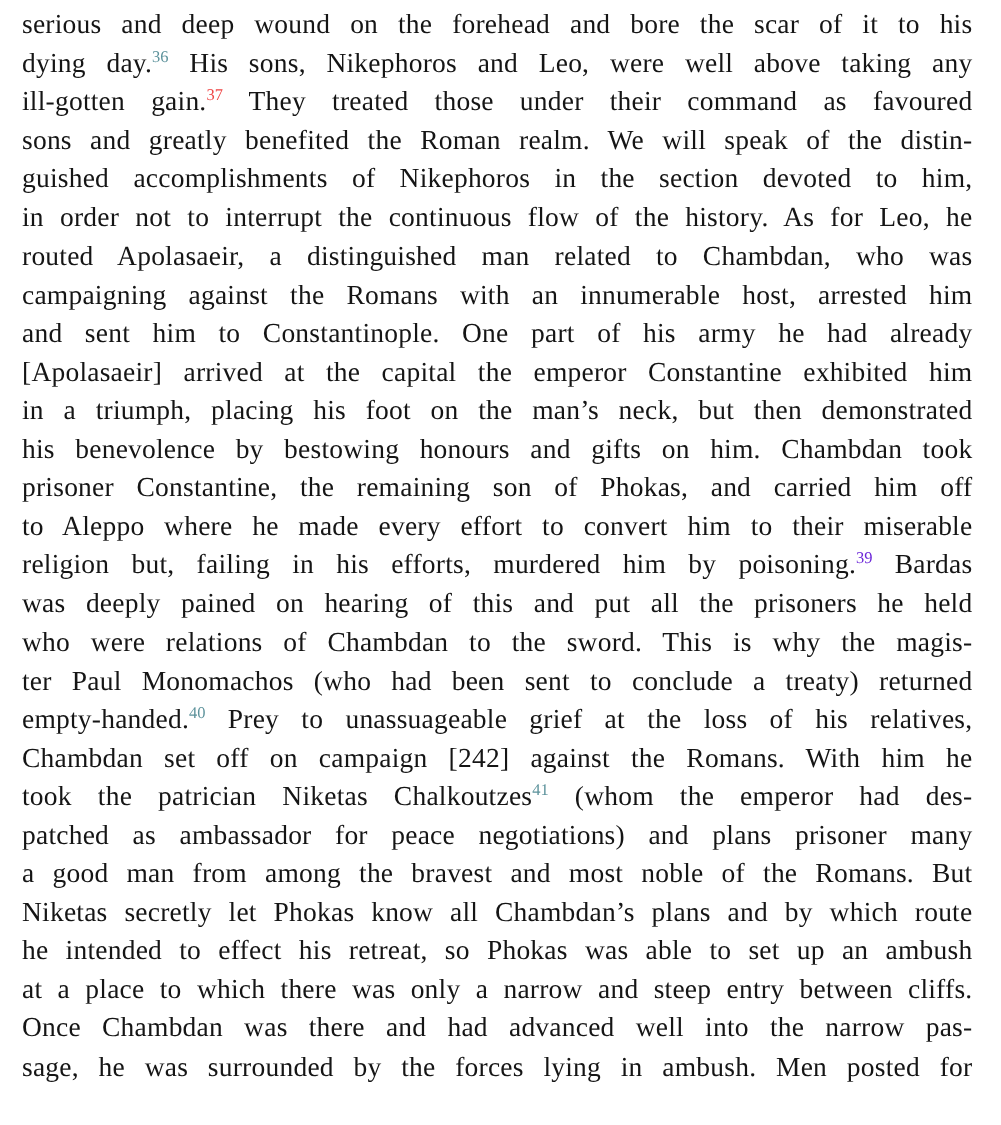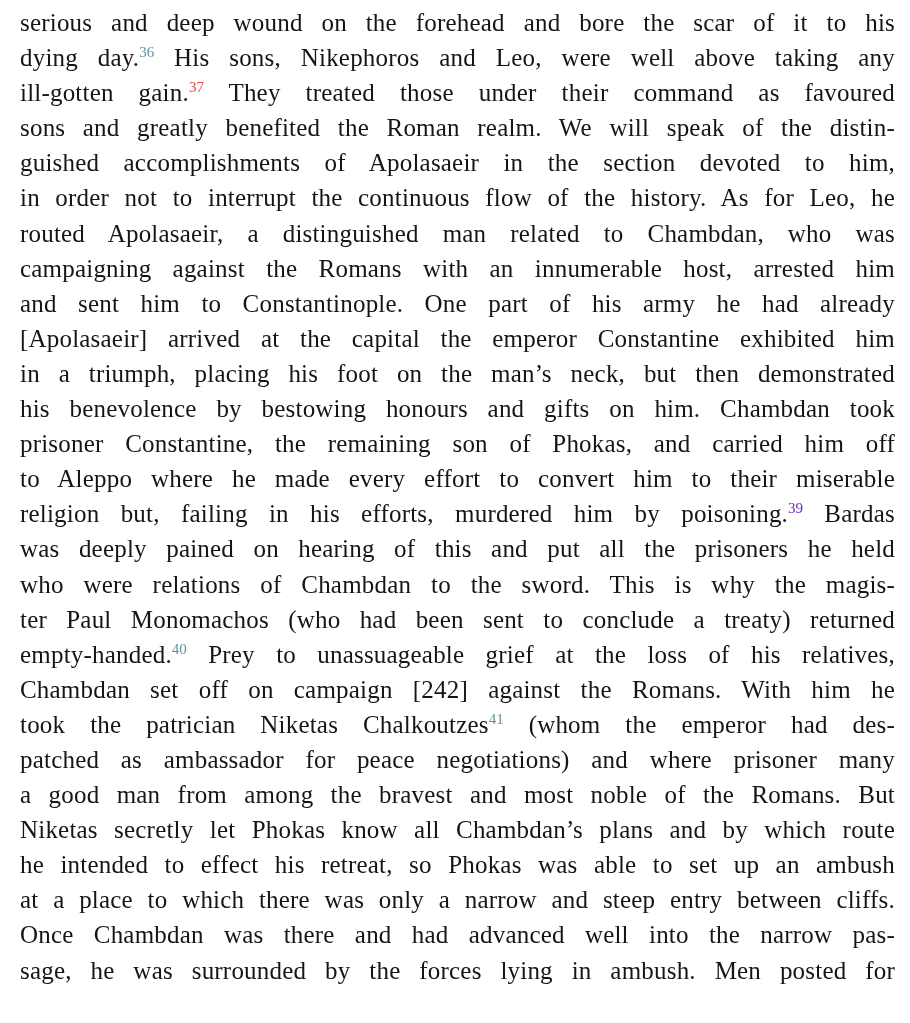--- a/index.html
+++ b/index.html
@@ -7,21 +7,21 @@
     padding: 0;
     background: #ffffff;
   }
   .page {
     position: relative;
     width: 910px;
     height: 1023px;
     background: #ffffff;
     overflow: hidden;
     box-sizing: border-box;
-    padding: 5px 15px 0 20px;
+    padding: 5px 26px 0 20px;
   }
   .text-block {
     font-family: "Liberation Serif", "DejaVu Serif", serif;
     font-size: 25px;
     line-height: 35.1px;
     color: #151515;
     letter-spacing: 0.2px;
   }
   .line {
     text-align: justify;
@@ -39,38 +39,38 @@
 </style>
 </head>
 <body>
 
 <div class="page">
   <div class="text-block" style="color: rgb(21, 21, 21);">
       <div class="line"><span>serious and deep wound on the forehead and bore the scar of it to his</span></div>
       <div class="line"><span>dying day.</span><span class="fn" style="color: rgb(94, 147, 156);">36</span><span> His sons, Nikephoros and Leo, were well above taking any</span></div>
       <div class="line"><span>ill-gotten gain.</span><span class="fn" style="color: #ef4444;">37</span><span> They treated those under their command as favoured</span></div>
       <div class="line"><span>sons and greatly benefited the Roman realm. We will speak of the distin-</span></div>
-      <div class="line"><span>guished accomplishments of Apolasaeir in the section devoted to him,</span></div>
+      <div class="line"><span>guished accomplishments of Nikephoros in the section devoted to him,</span></div>
       <div class="line"><span>in order not to interrupt the continuous flow of the history. As for Leo, he</span></div>
       <div class="line"><span>routed Apolasaeir, a distinguished man related to Chambdan, who was</span></div>
       <div class="line"><span>campaigning against the Romans with an innumerable host, arrested him</span></div>
       <div class="line"><span>and sent him to Constantinople. One part of his army he had already</span></div>
       <div class="line"><span>[Apolasaeir] arrived at the capital the emperor Constantine exhibited him</span></div>
       <div class="line"><span>in a triumph, placing his foot on the man’s neck, but then demonstrated</span></div>
       <div class="line"><span>his benevolence by bestowing honours and gifts on him. Chambdan took</span></div>
       <div class="line"><span>prisoner Constantine, the remaining son of Phokas, and carried him off</span></div>
       <div class="line"><span>to Aleppo where he made every effort to convert him to their miserable</span></div>
       <div class="line"><span>religion but, failing in his efforts, murdered him by poisoning.</span><span class="fn" style="color: #6d28d9;">39</span><span> Bardas</span></div>
       <div class="line"><span>was deeply pained on hearing of this and put all the prisoners he held</span></div>
       <div class="line"><span>who were relations of Chambdan to the sword. This is why the magis-</span></div>
       <div class="line"><span>ter Paul Monomachos (who had been sent to conclude a treaty) returned</span></div>
       <div class="line"><span>empty-handed.</span><span class="fn" style="color: rgb(94, 147, 156);">40</span><span> Prey to unassuageable grief at the loss of his relatives,</span></div>
       <div class="line"><span>Chambdan set off on campaign [242] against the Romans. With him he</span></div>
       <div class="line"><span>took the patrician Niketas Chalkoutzes</span><span class="fn" style="color: rgb(94, 147, 156);">41</span><span> (whom the emperor had des-</span></div>
-      <div class="line"><span>patched as ambassador for peace negotiations) and where prisoner many</span></div>
+      <div class="line"><span>patched as ambassador for peace negotiations) and plans prisoner many</span></div>
       <div class="line"><span>a good man from among the bravest and most noble of the Romans. But</span></div>
       <div class="line"><span>Niketas secretly let Phokas know all Chambdan’s plans and by which route</span></div>
       <div class="line"><span>he intended to effect his retreat, so Phokas was able to set up an ambush</span></div>
       <div class="line"><span>at a place to which there was only a narrow and steep entry between cliffs.</span></div>
       <div class="line"><span>Once Chambdan was there and had advanced well into the narrow pas-</span></div>
       <div class="line"><span>sage, he was surrounded by the forces lying in ambush. Men posted for</span></div>
     </div>
 </div>
 
 </body></html>

